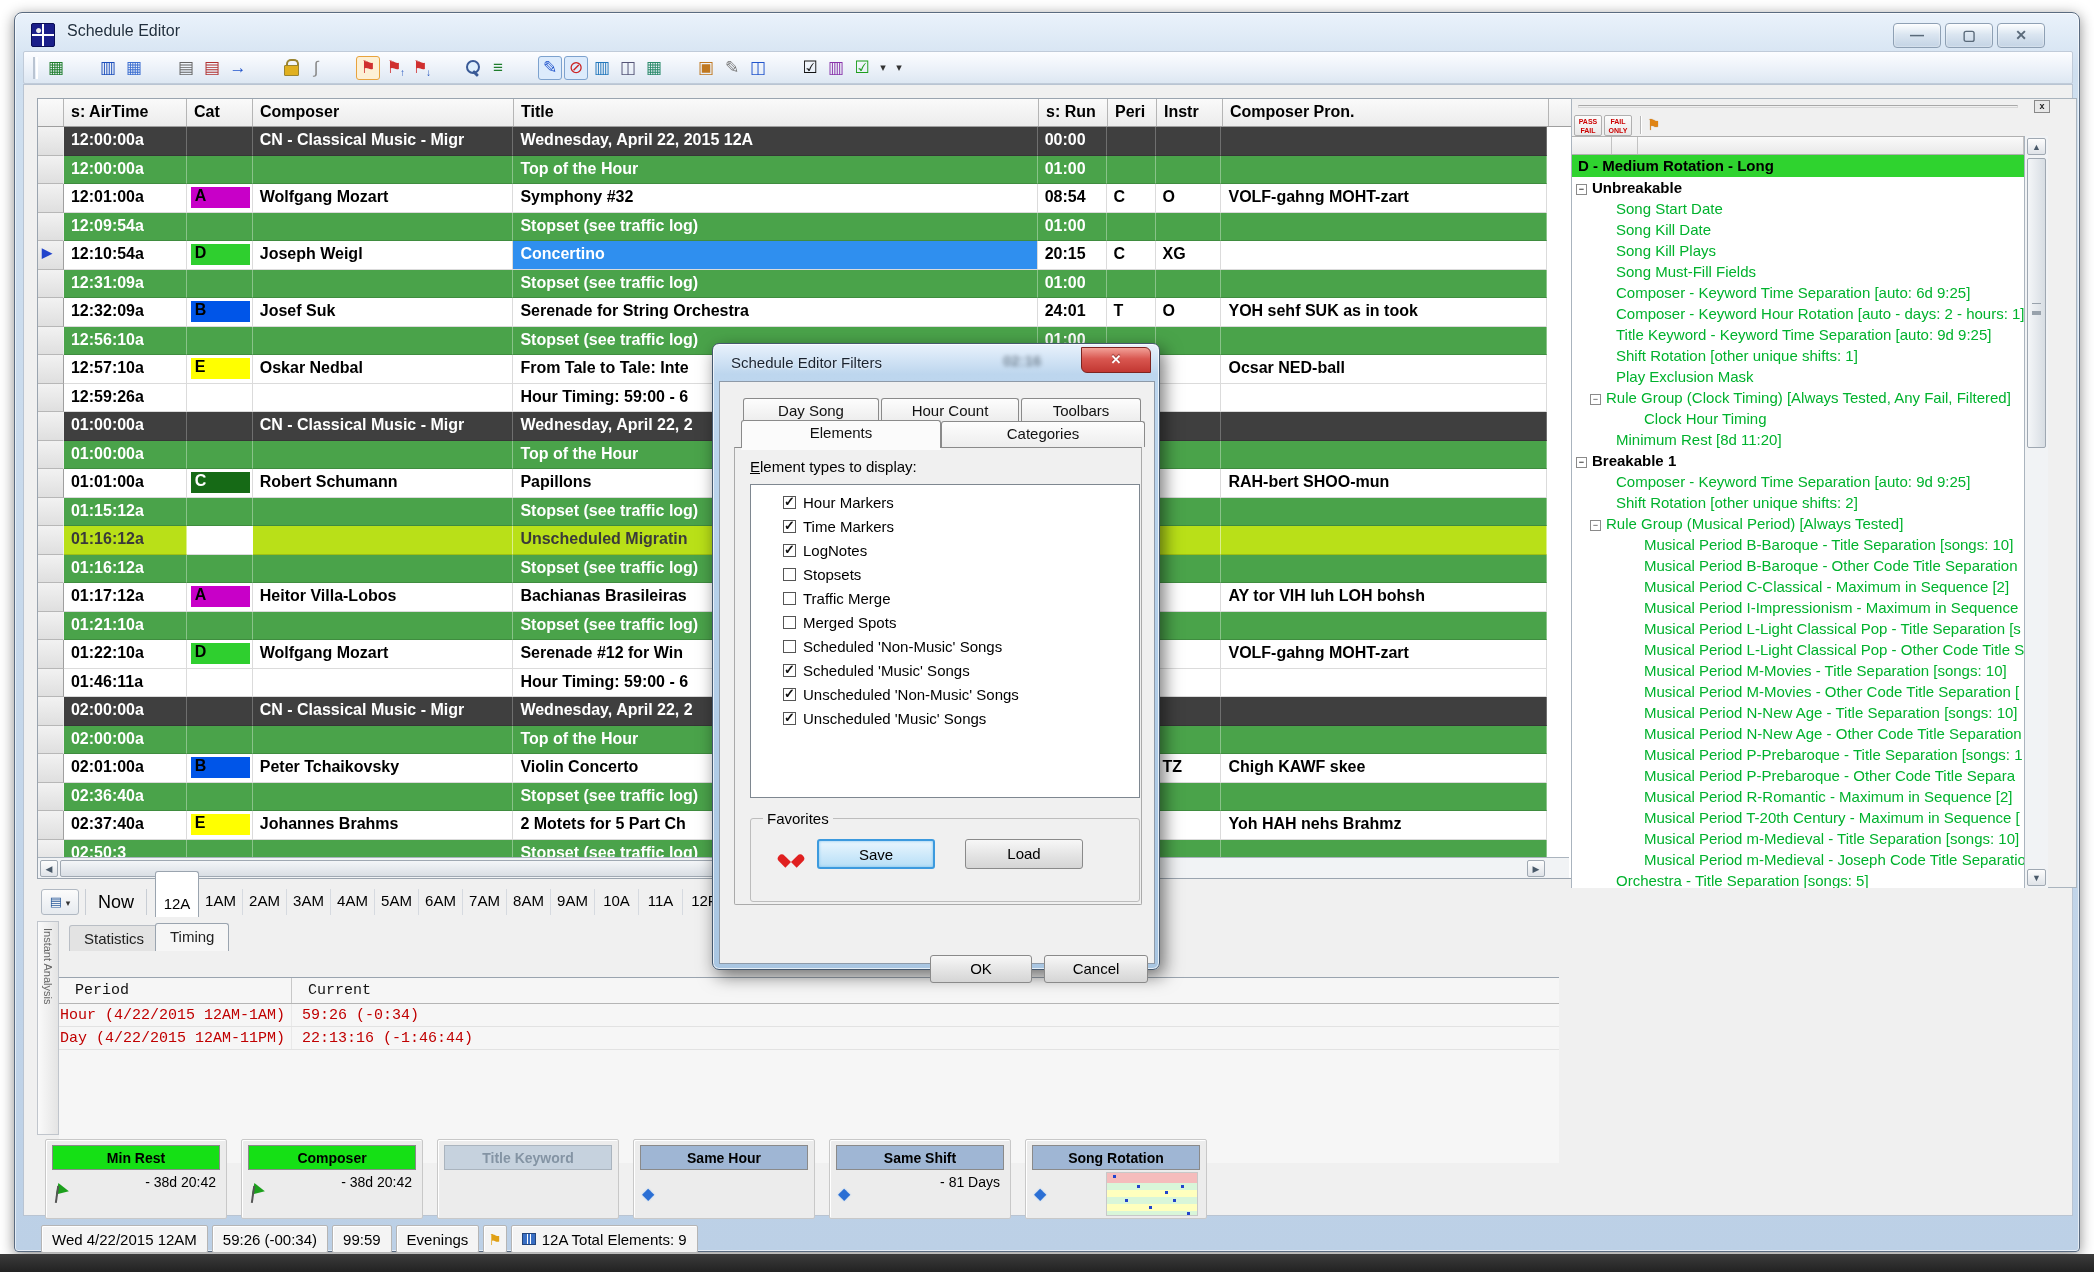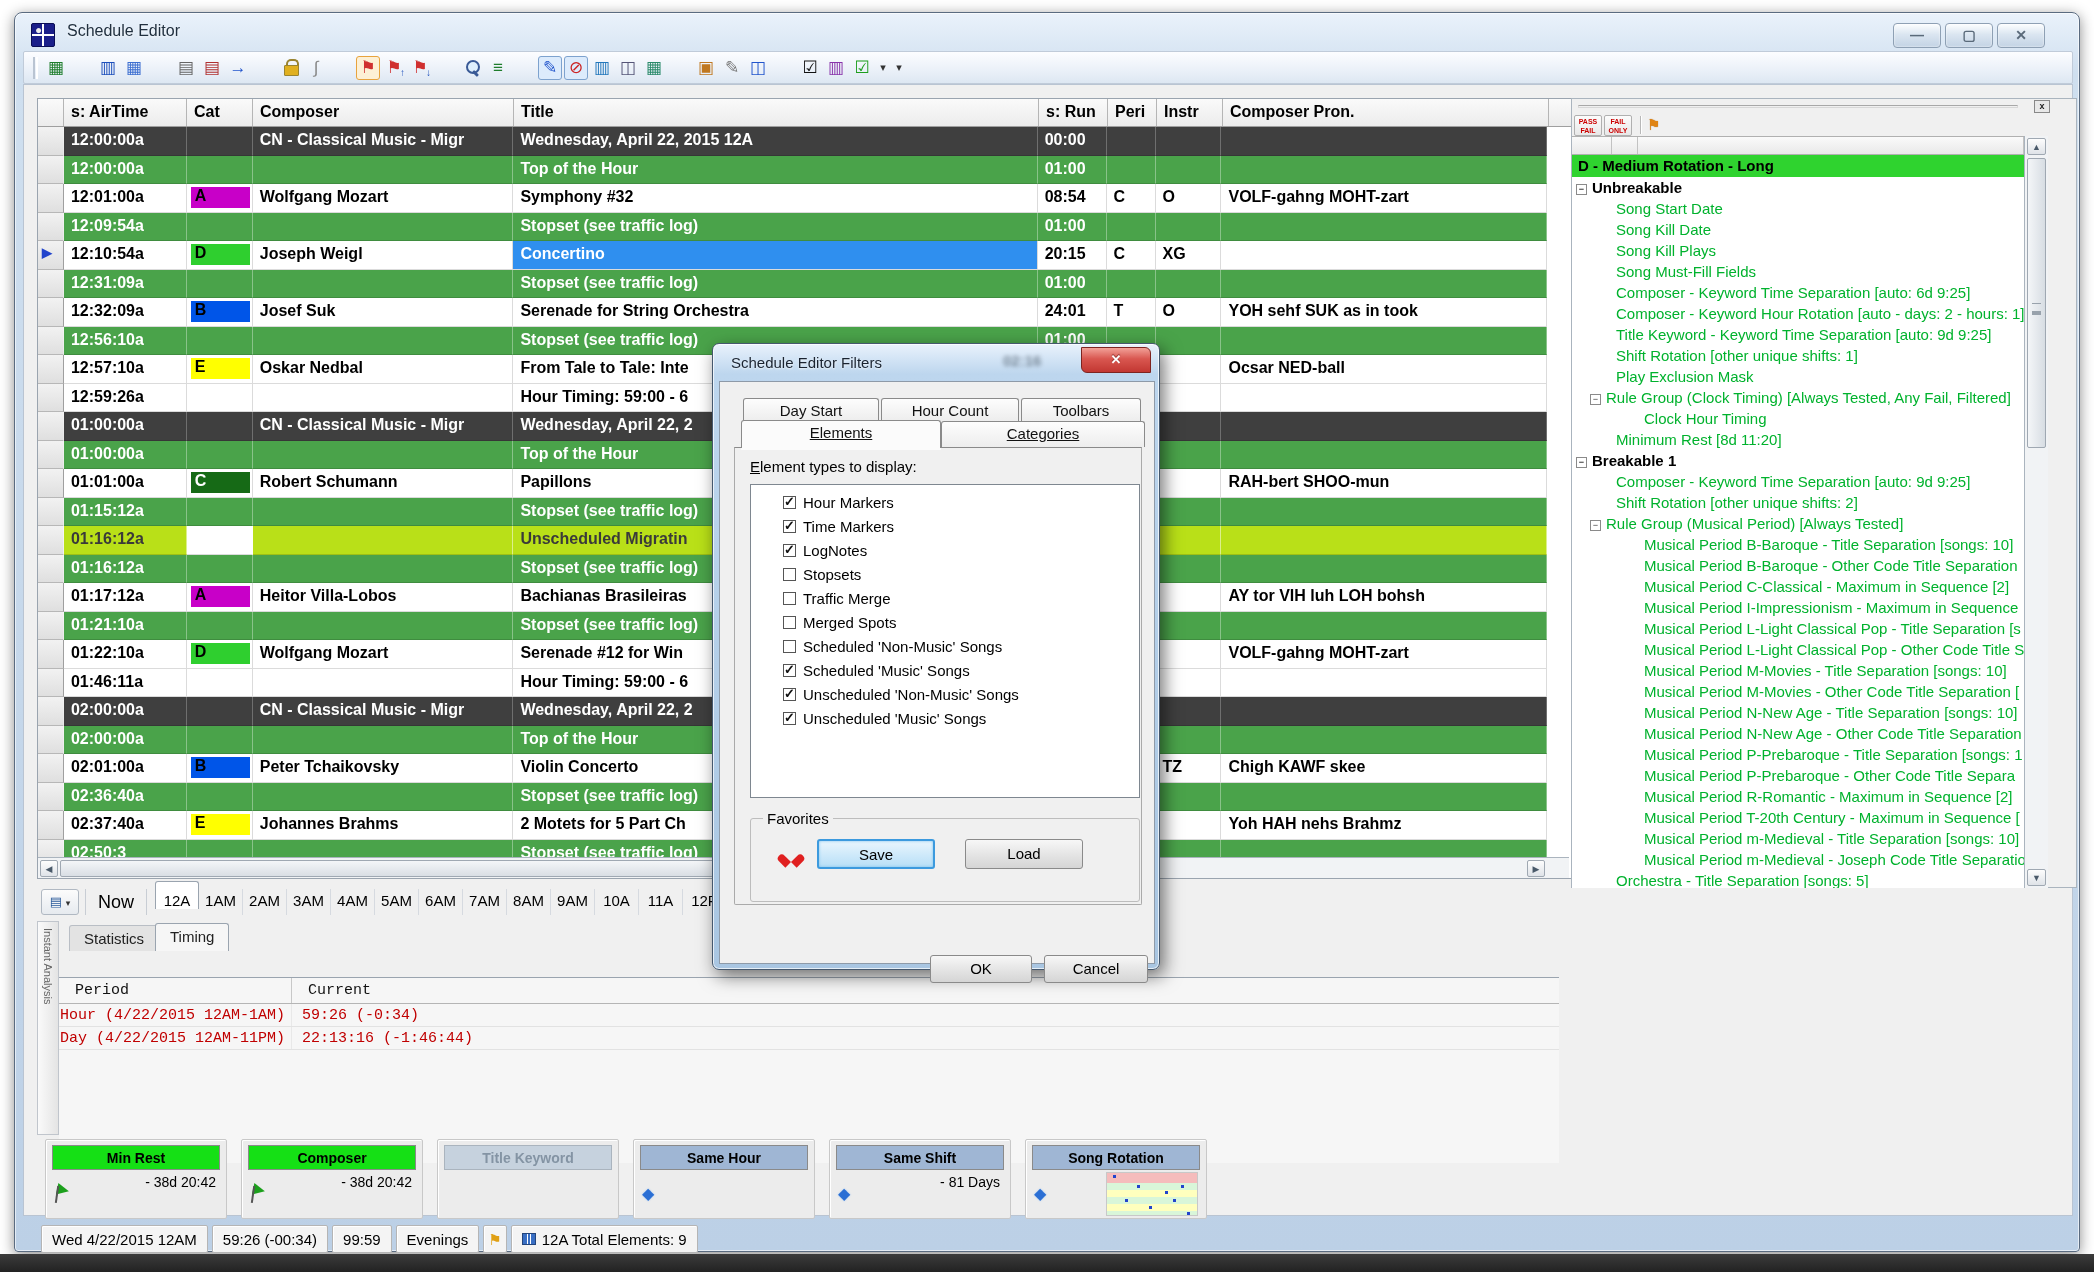--- a/index.html
+++ b/index.html
@@ -87,21 +87,21 @@
   .rp-vscroll { position:absolute; left:452px; top:37px; width:24px; height:752px; background:#f1f3f5; border-left:1px solid #aab4be; }
   .rp-vthumb { position:absolute; left:2px; top:22px; width:19px; height:290px; background:linear-gradient(90deg,#f4f6f8,#d7dde3); border:1px solid #9fa8b2; border-radius:2px; }
   .rp-vthumb::after { content:""; position:absolute; left:4px; top:50%; width:9px; height:7px; border-top:1px solid #98a2ac; border-bottom:1px solid #98a2ac; box-shadow:0 3px 0 #98a2ac; }
 
   
   .timetabs { position:absolute; left:22px; top:872px; width:2036px; height:32px; display:flex; align-items:flex-end; }
   .tt-iconbtn { width:38px; height:26px; border:1px solid #b0b8c2; background:linear-gradient(#fcfcfc,#e6eaef); border-radius:3px; margin:0 6px 2px 4px; font-size:13px; text-align:center; line-height:24px; color:#2a5a9a; }
   .tt-iconbtn .dd { font-size:9px; color:#333; }
   .tt-now { height:26px; padding:3px 12px 0; font-size:18px; color:#000; border-left:1px solid #c8cdd4; border-right:1px solid #c8cdd4; margin:0 8px 2px 0; }
   .ttab { height:26px; padding:3px 0 0; width:44px; text-align:center; font-size:15px; color:#000; border-right:1px solid #d6dae0; margin-bottom:2px; }
-  .ttab.active { background:#fff; border:1px solid #9aa4af; border-bottom:none; border-radius:3px 3px 0 0; height:28px; padding-top:10px; margin-bottom:8px; font-weight:normal; }
+  .ttab.active { background:#fff; border:1px solid #9aa4af; border-bottom:none; border-radius:3px 3px 0 0; height:46px; padding-top:23px; margin-bottom:0; font-weight:normal; }
 
   
   .ia-strip { position:absolute; left:22px; top:908px; width:22px; height:214px; background:linear-gradient(90deg,#fafafa,#e4e4e4); border:1px solid #c0c5cc; }
   .ia-strip span { writing-mode:vertical-rl; font-size:11px; color:#666; display:block; margin:6px auto 0; }
   .stat-tab { position:absolute; top:912px; height:26px; font-size:15px; padding:4px 14px 0; color:#222; }
   .stat-tab.back { left:54px; background:#e3e3e3; border:1px solid #b9bec5; border-bottom:none; border-radius:3px 3px 0 0; }
   .stat-tab.front { left:140px; top:910px; height:28px; background:#f6f6f6; border:1px solid #9aa4af; border-bottom:none; border-radius:3px 3px 0 0; z-index:2; }
   .stats { position:absolute; left:44px; top:964px; width:1500px; height:186px; background:#f6f6f6; border-top:1px solid #9aa4af;font-family:Liberation Mono, monospace; }
   .stats .shead { display:flex; height:26px; border-bottom:1px solid #b5b5b5; font-size:15px; color:#111; }
   .stats .shc { padding:4px 0 0 16px; }
@@ -147,21 +147,21 @@
     background:linear-gradient(#e9f2fc,#bdd6ee 30px,#a9c6e2);
     box-shadow:4px 6px 18px rgba(0,0,0,.55), inset 0 0 0 1px rgba(255,255,255,.7); }
   .dlg-title { position:absolute; left:18px; top:10px; font-size:15px; color:#1a2330; text-shadow:0 1px 2px rgba(255,255,255,.8); }
   .dlg-ghost { position:absolute; left:290px; top:8px; font-size:15px; font-weight:bold; color:#32404e; filter:blur(2px); opacity:.55; }
   .dlg-close { position:absolute; right:8px; top:3px; width:70px; height:26px; border:1px solid #7e2420; border-radius:0 6px 0 6px;
     background:linear-gradient(#f2a198,#d95750 45%,#c23732); color:#fff; font-size:13px; font-weight:bold; text-align:center; line-height:24px; text-shadow:0 -1px 1px #7e2420; }
   .dlg-client { position:absolute; left:6px; top:37px; width:436px; height:583px; background:#f0f0f0; border:1px solid #8e9aa8; }
   .dtab { position:absolute; height:23px; font-size:15px; color:#111; text-align:center; background:linear-gradient(#fdfdfd,#ededed);
     border:1px solid #8a8a8a; border-bottom:none; border-radius:3px 3px 0 0; padding-top:3px; }
   .dtab.r1 { top:16px; }
-  .dtab.r2 { top:39px; height:26px;text-decoration:underline; }
+  .dtab.r2 { top:39px; height:26px; }
   .dtab.active { background:#fbfbfb; z-index:3; height:28px; top:38px; box-shadow:0 2px 0 #fbfbfb; }
   .dpanel { position:absolute; left:14px; top:65px; width:408px; height:458px; border:1px solid #aaa; background:#fbfbfb00; border-radius:0 0 2px 2px; background:transparent; border-top:1px solid #8a8a8a; }
   .dlabel { position:absolute; left:30px; top:76px; font-size:15px; color:#000; }
   .dlabel .accel { text-decoration:underline; }
   .dlist { position:absolute; left:30px; top:102px; width:390px; height:314px; background:#fff; border:1px solid #7e8790; padding:5px 0 0 6px; }
   .ditem { display:flex; align-items:center; height:24px; font-size:15px; color:#000;padding-left:26px; }
   .dbox { width:13px; height:13px; border:1px solid #555; background:#fff; margin-right:7px; position:relative; }
   .ditem.checked .dbox::after { content:"✓"; position:absolute; left:0px; top:-3px; font-size:13px; font-weight:bold; color:#111; }
   .dgroup { position:absolute; left:30px; top:436px; width:390px; height:84px; border:1px solid #bdbdbd; border-radius:3px; }
   .dgroup-label { position:absolute; left:12px; top:-9px; background:#f0f0f0; padding:0 4px; font-size:15px; color:#000; }
@@ -1107,21 +1107,21 @@
     </div>
   </div>
 
   <div class="dark-strip" data-name="background-strip"></div>
 
   <div class="dialog" data-name="filters-dialog">
     <div class="dlg-title" data-name="dialog-title">Schedule Editor Filters</div>
     <div class="dlg-ghost" data-name="glass-bleed-text">02:16</div>
     <div class="dlg-close" data-name="dialog-close-button">✕</div>
     <div class="dlg-client" data-name="dialog-body">
-      <div class="dtab r1" style="left:23px;width:136px;" data-name="tab-day-count">Day Start</div>
+      <div class="dtab r1" style="left:23px;width:136px;" data-name="tab-day-count">Day Song</div>
       <div class="dtab r1" style="left:161px;width:138px;" data-name="tab-hour-count">Hour Count</div>
       <div class="dtab r1" style="left:301px;width:120px;" data-name="tab-toolbars">Toolbars</div>
       <div class="dtab r2 active" style="left:21px;width:200px;" data-name="tab-elements">Elements</div>
       <div class="dtab r2" style="left:221px;width:204px;" data-name="tab-categories">Categories</div>
       <div class="dpanel" data-name="elements-tab-panel"></div>
       <div class="dlabel" data-name="element-types-label"><span class="accel">E</span><span>lement types to display:</span></div>
       <div class="dlist" data-name="element-types-list">
 
           <div class="ditem checked" data-name="element-type-option">
             <span class="dbox" data-name="checkbox-icon"></span>

